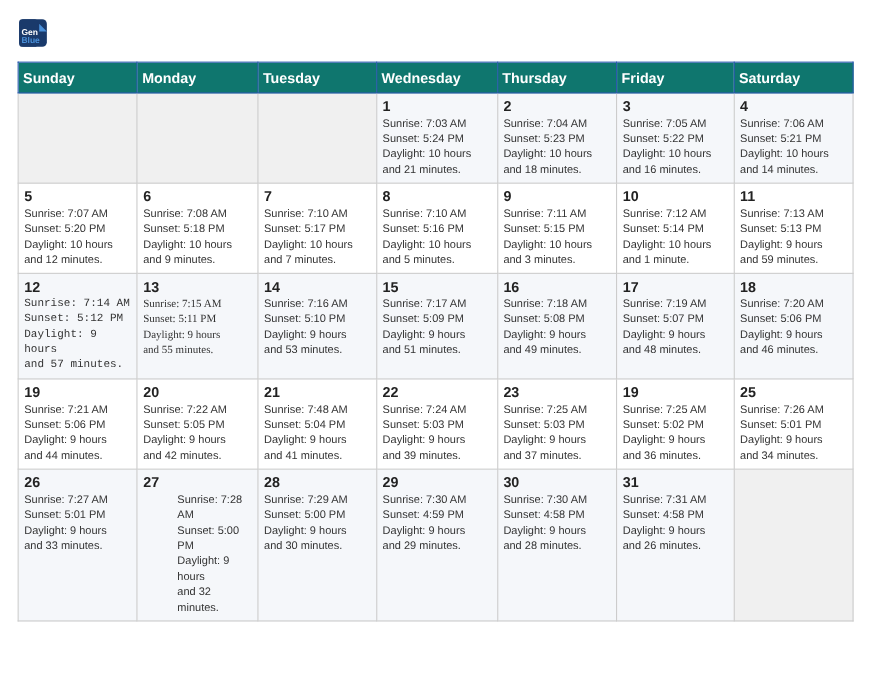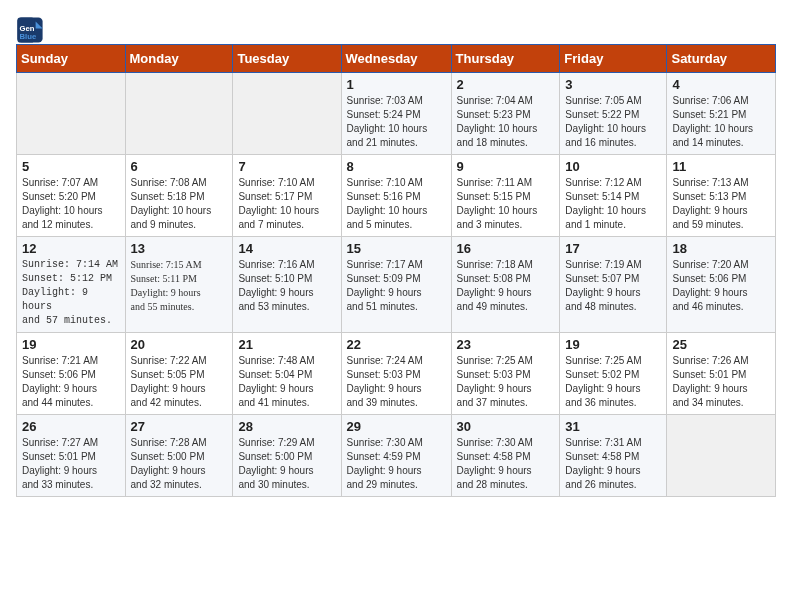--- a/index.html
+++ b/index.html
@@ -7,21 +7,21 @@
       font-family: Arial, sans-serif;
       background: #fff;
       width: 792px;
       min-height: 612px;
       padding: 16px;
     }
     .header-area {
       display: flex;
       justify-content: space-between;
       align-items: flex-start;
-      margin-bottom: 0;
+      margin-bottom: 12px;
     }
     .logo {
       display: flex;
       align-items: center;
     }
     .logo-text {
       font-size: 18px;
       font-weight: bold;
       color: #1a3a6b;
       line-height: 1.1;
@@ -41,21 +41,21 @@
     }
     .subtitle {
       font-size: 16px;
       color: #333;
     }
     table {
       width: 100%;
       border-collapse: collapse;
     }
     thead tr th {
-      background-color: #c2410c;
+      background-color: #0f766e;
       color: white;
       font-size: 13px;
       font-weight: bold;
       padding: 6px 4px;
       text-align: left;
       border: 1px solid #2a5aad;
     }
     tbody tr td {
       border: 1px solid #ccc;
       padding: 4px 5px;
@@ -312,21 +312,21 @@
       <tr>
         <td>
           <span class="day-num">26</span>
           <div class="day-info" style="white-space: pre-wrap;">Sunrise: 7:27 AM
 Sunset: 5:01 PM
 Daylight: 9 hours
 and 33 minutes.</div>
         </td>
         <td>
           <span class="day-num">27</span>
-          <div class="day-info" style="white-space: pre-wrap;">Sunrise: 7:28 AM
+          <div class="day-info" style="white-space: pre-wrap; margin-left: 31px;">Sunrise: 7:28 AM
 Sunset: 5:00 PM
 Daylight: 9 hours
 and 32 minutes.</div>
         </td>
         <td>
           <span class="day-num">28</span>
           <div class="day-info" style="white-space: pre-wrap;">Sunrise: 7:29 AM
 Sunset: 5:00 PM
 Daylight: 9 hours
 and 30 minutes.</div>

